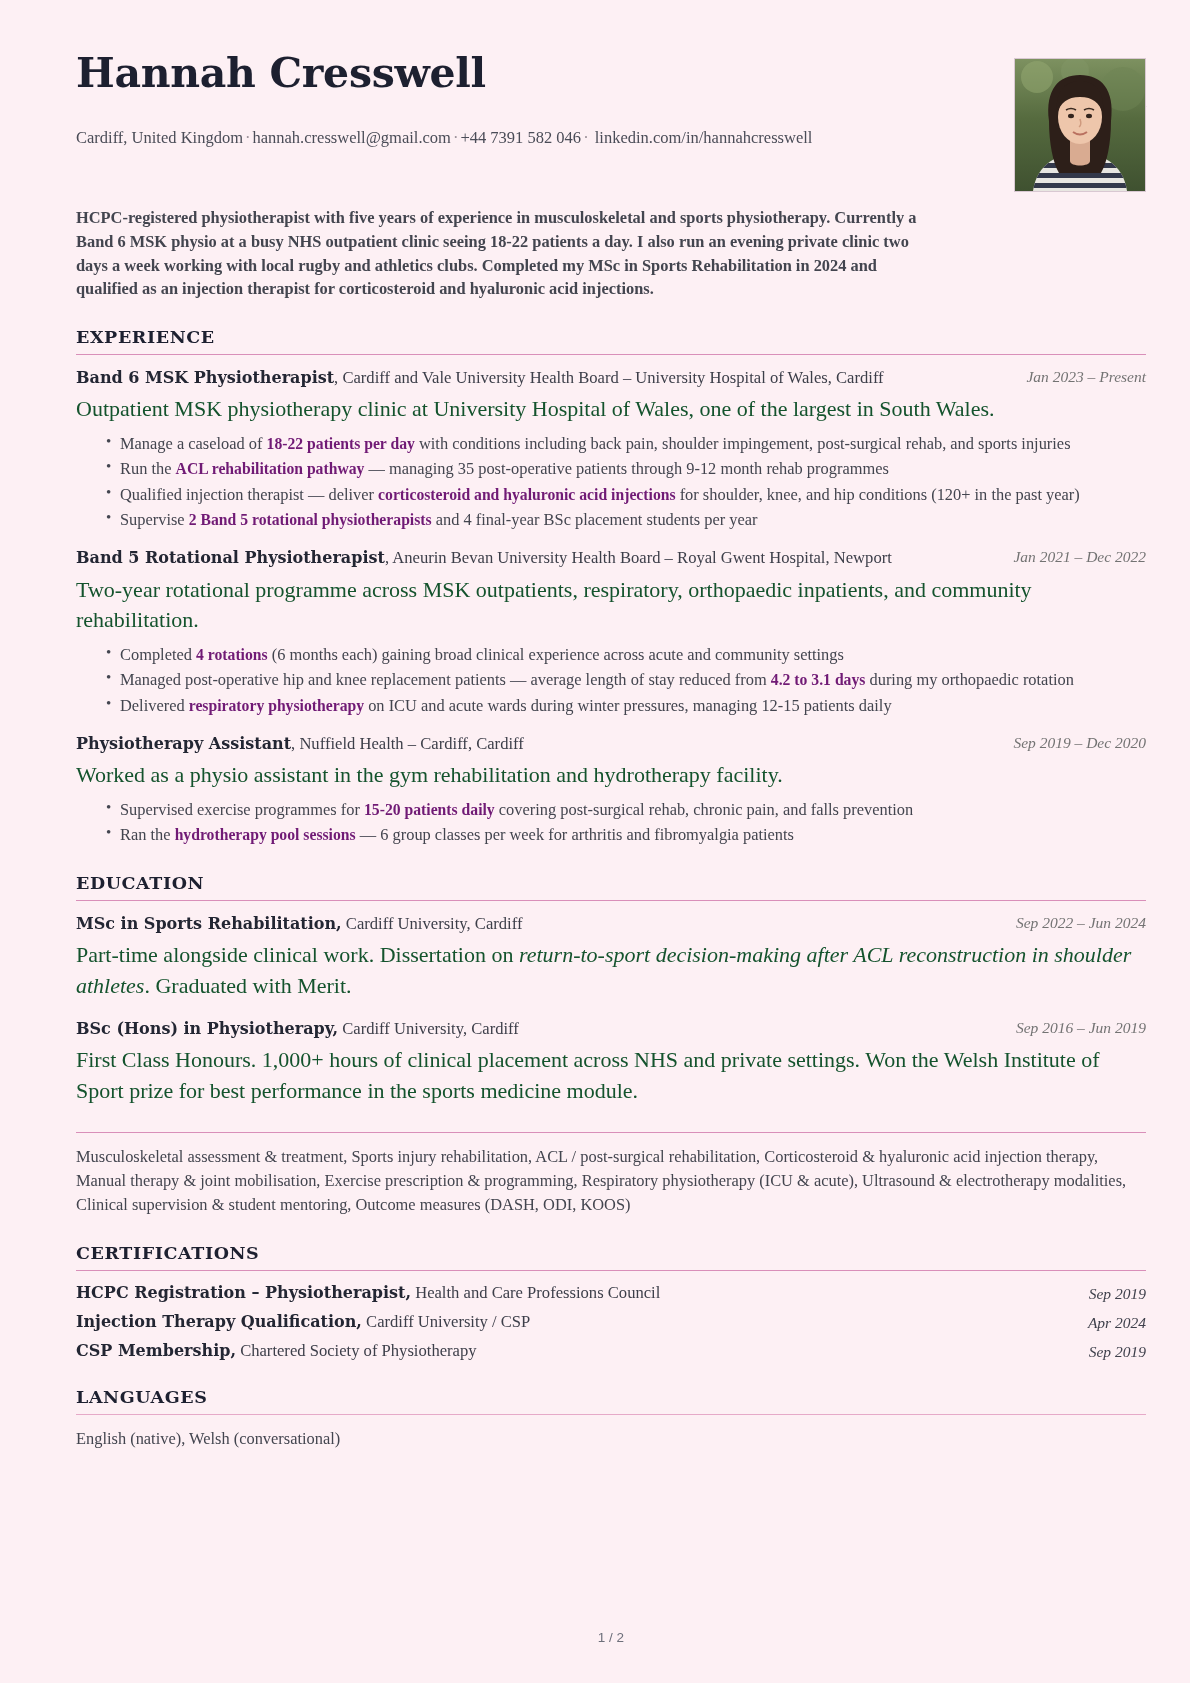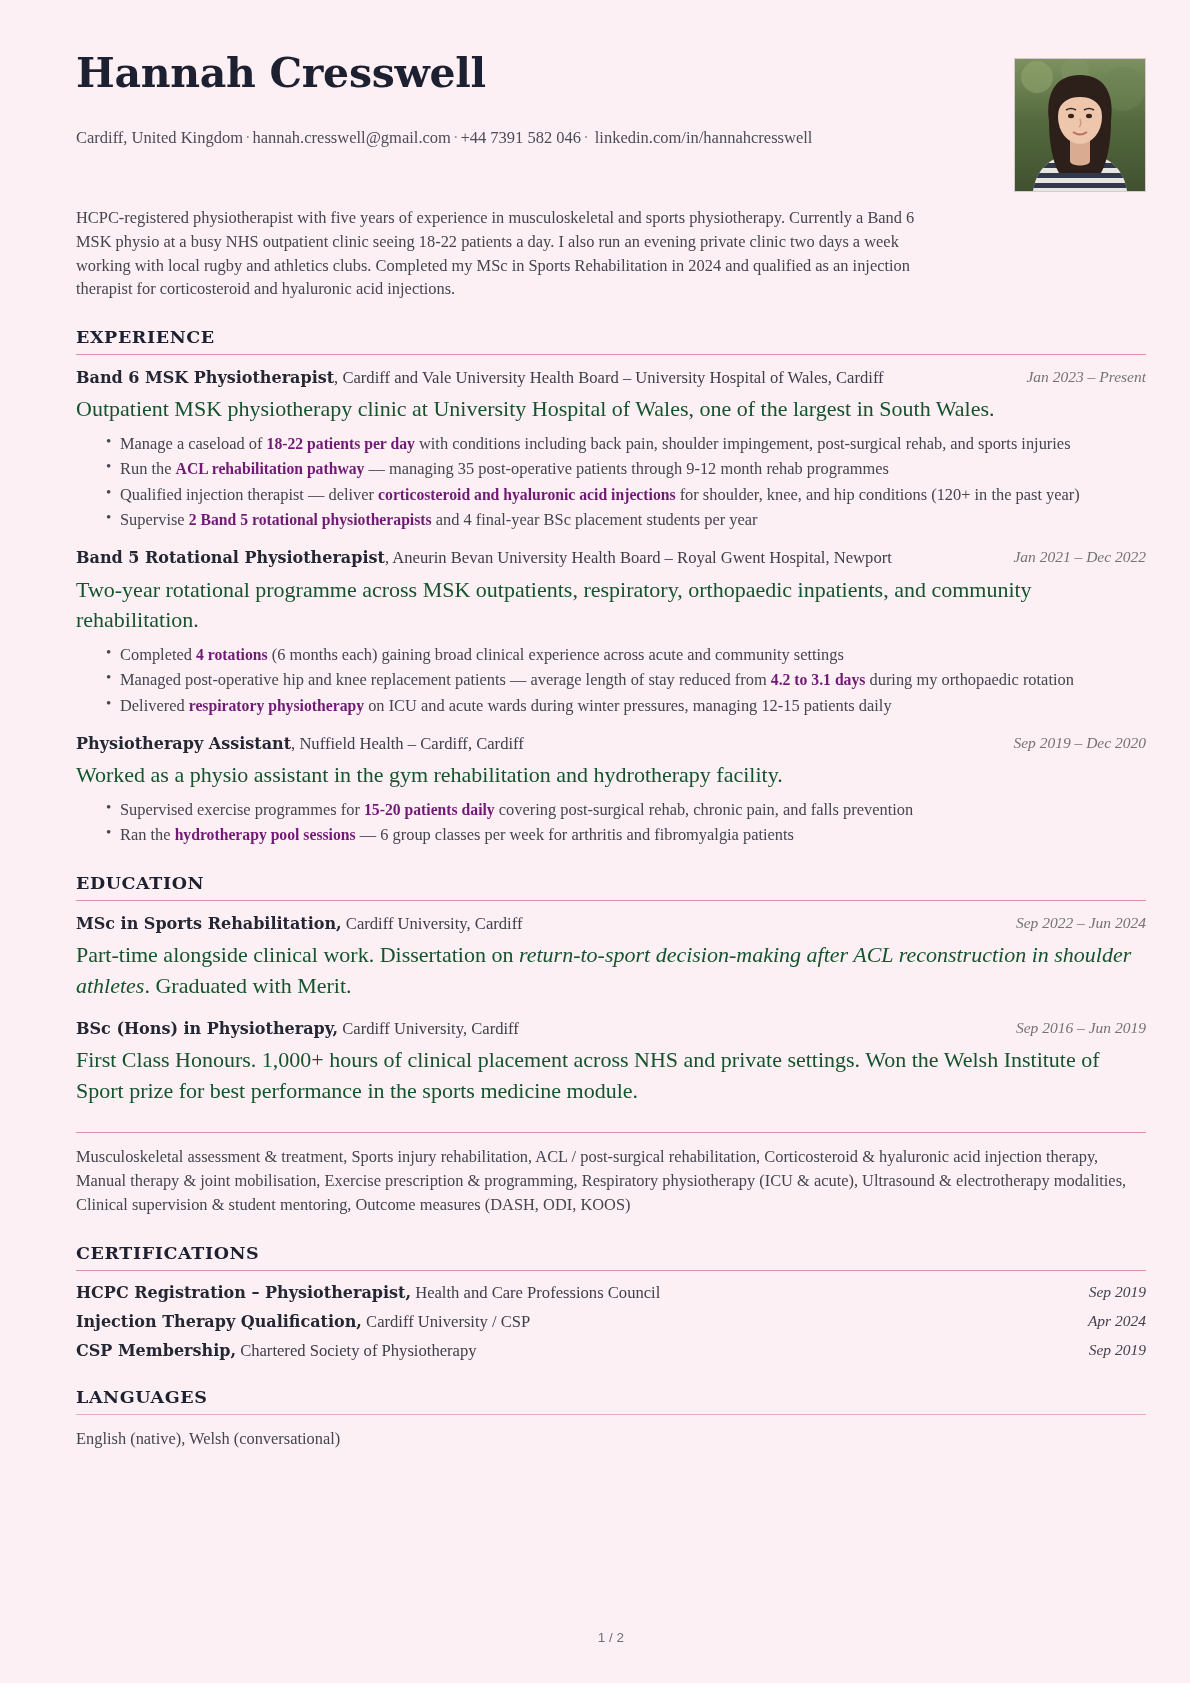--- a/index.html
+++ b/index.html
@@ -69,20 +69,21 @@
   }
   .photo svg { display:block; width:100%; height:100%; }
 
   .summary {
     margin-top: 14px;
     font-size: 16.4px;
     line-height: 1.45;
     color: #43454f;
     max-width: 850px;
     text-align: left;
+    font-weight: bold;
   }
 
   
   .section { margin-top: 26px; }
   .section-title {
     font-family: "DejaVu Serif", "Liberation Serif", serif;
     font-weight: bold;
     font-size: 17.5px;
     letter-spacing: 0.6px;
     color: #1d2030;
@@ -163,21 +164,21 @@
 
   .plain-para {
     font-size: 16.4px;
     line-height: 1.45;
     color: #43454f;
   }
 
   .cert-row {
     display: flex;
     justify-content: space-between;
-    align-items: flex-start;
+    align-items: flex-end;
     gap: 32px;
     margin-bottom: 9px;
   }
   .cert-row:last-child { margin-bottom: 0; }
   .cert-text { font-size: 16.6px; color: #3c3e49; }
   .cert-text b {
     font-family: "DejaVu Serif", "Liberation Serif", serif;
     font-weight: bold;
     color: #232633;
     font-size: 16px;

